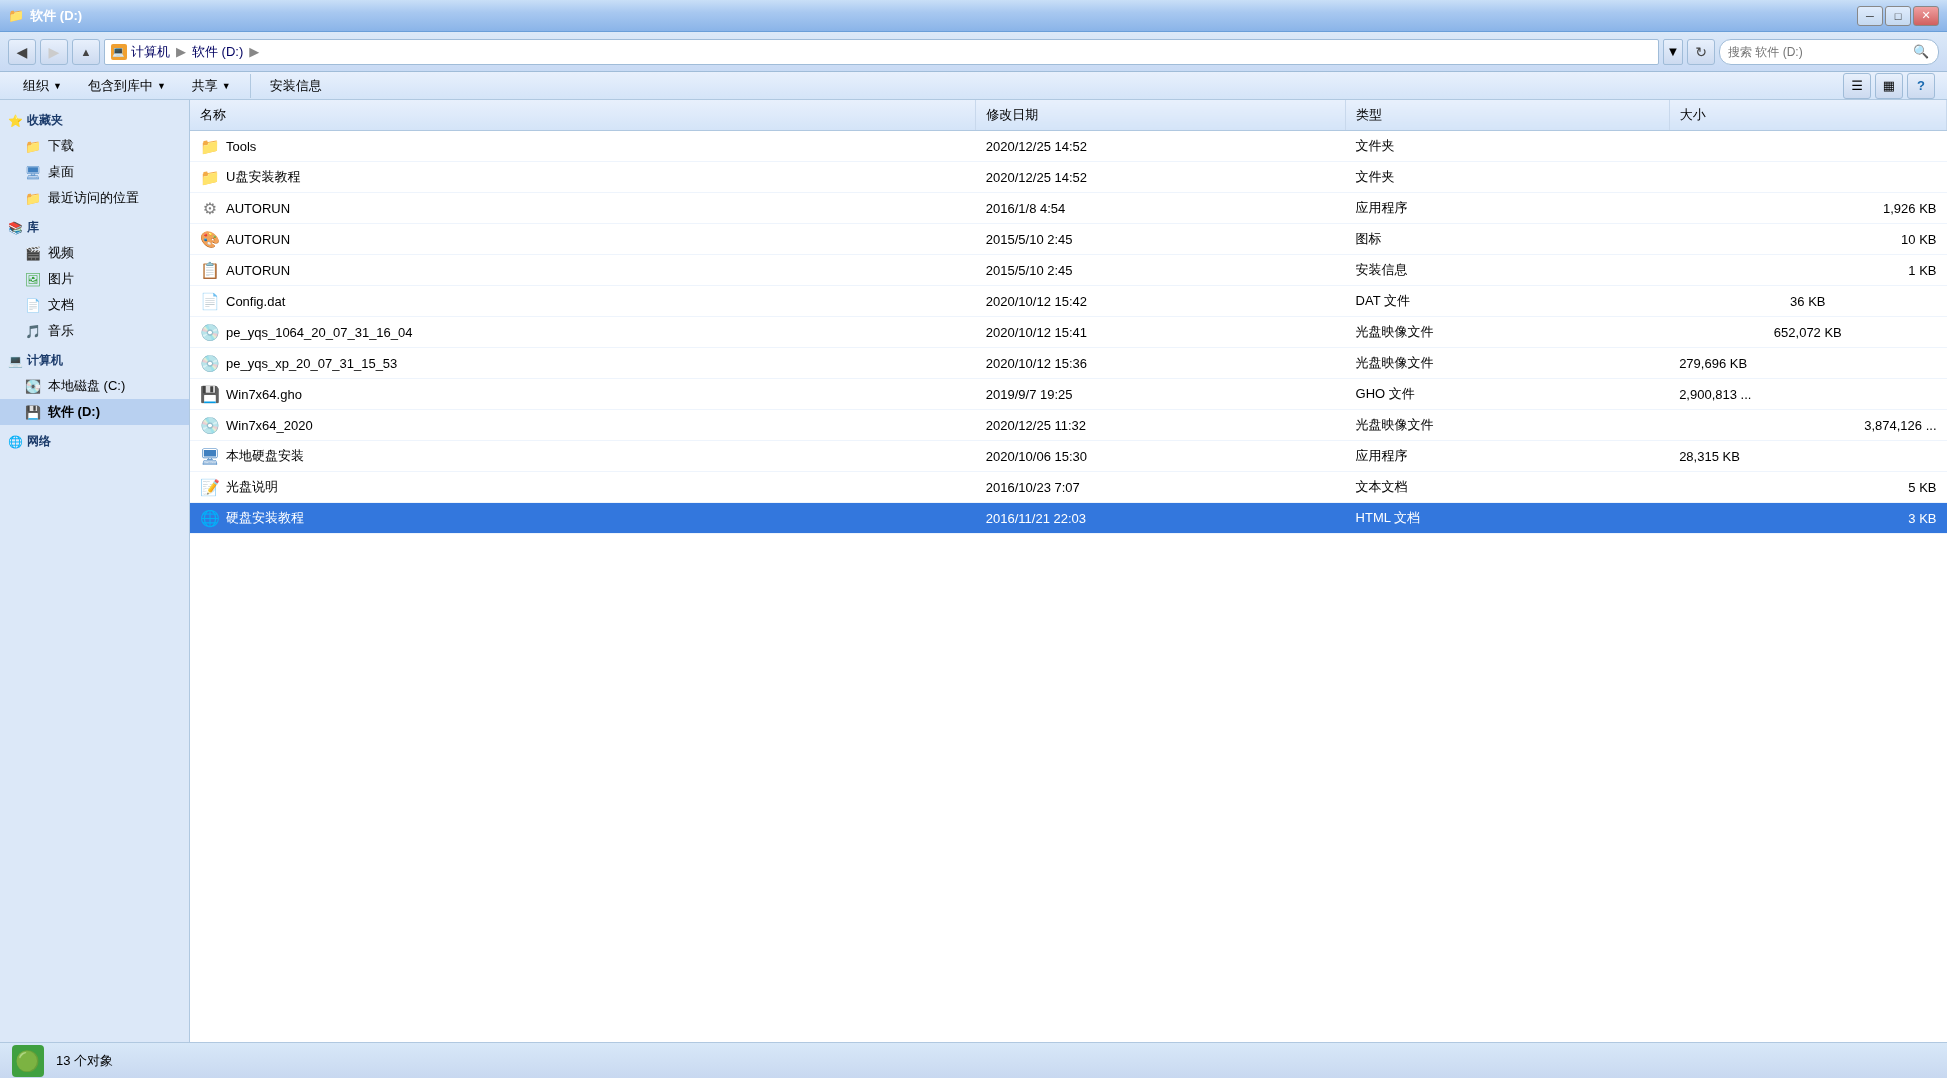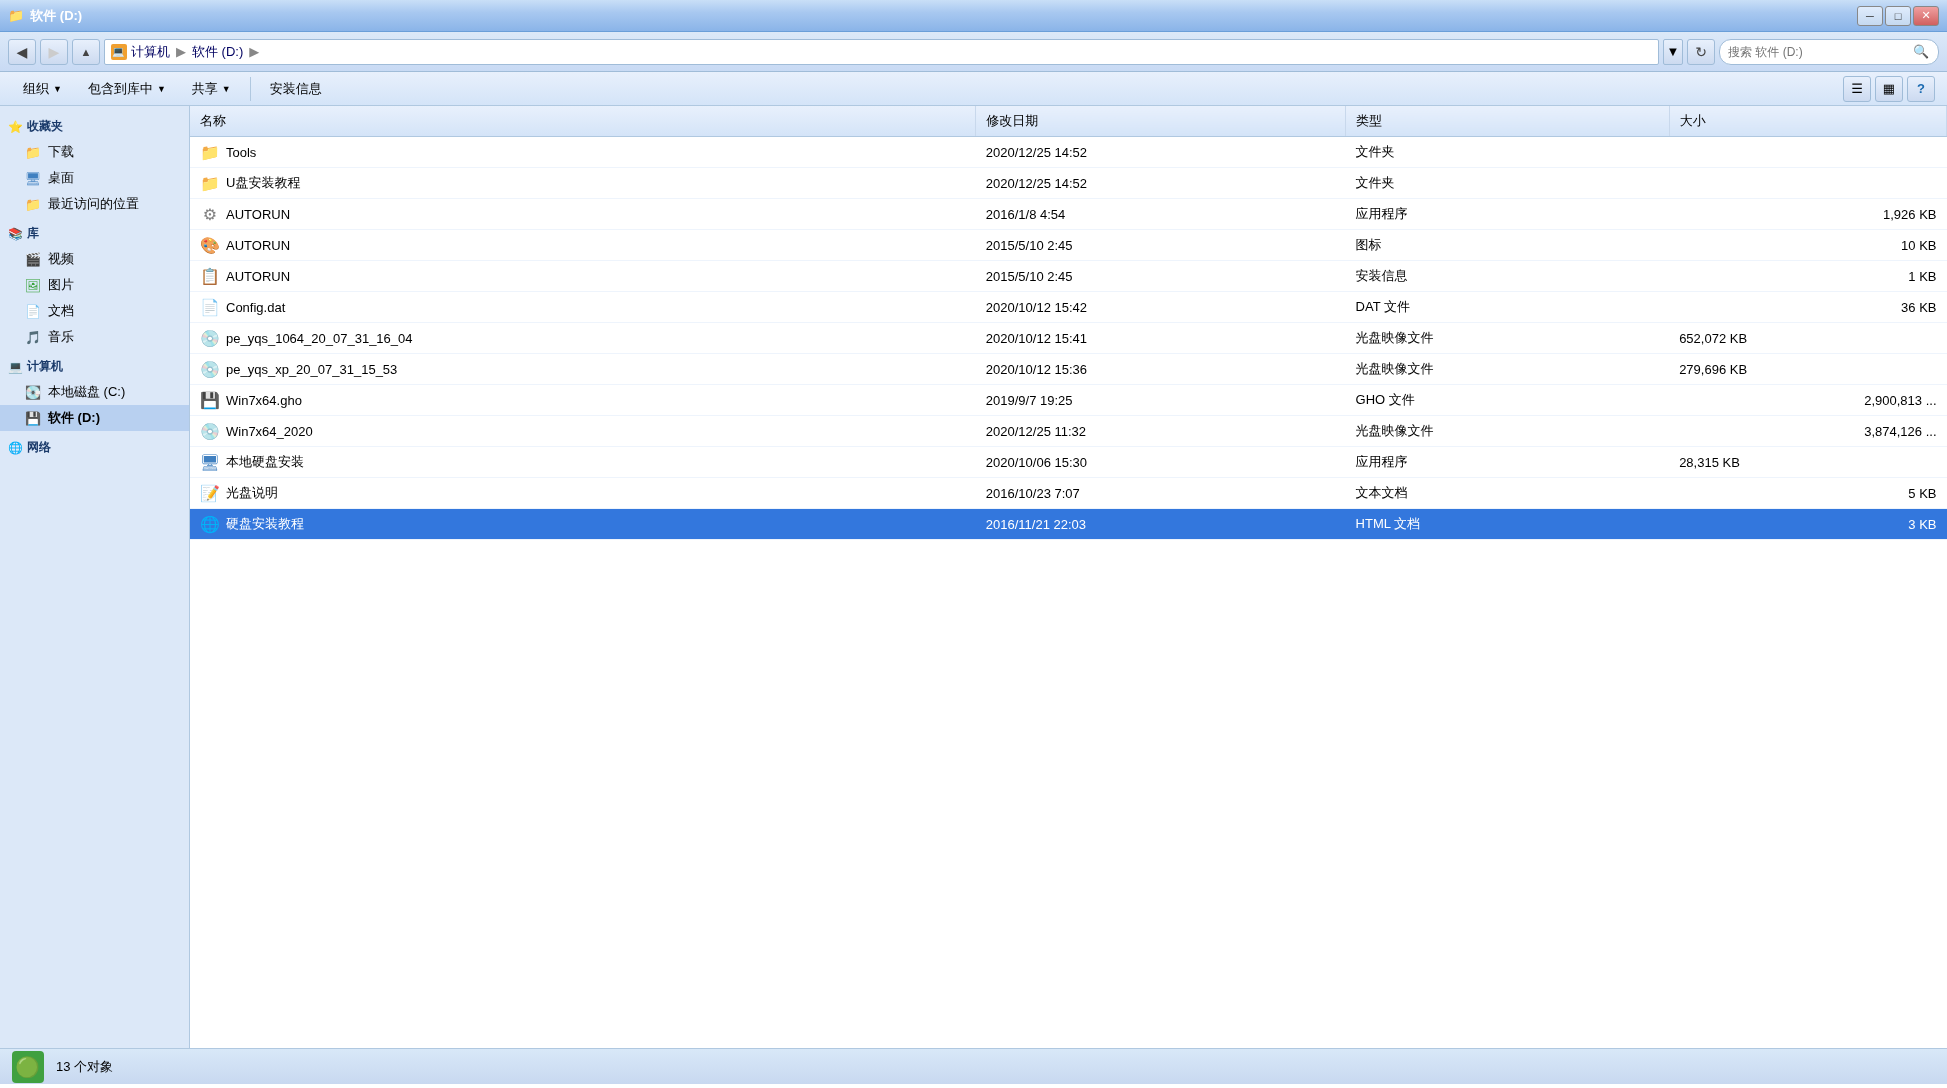--- a/index.html
+++ b/index.html
@@ -141,21 +141,21 @@
       outline: none;
       background: transparent;
       font-size: 12px;
       color: #a21caf;
       width: 100%;
     }
 
     
     .toolbar {
       background: linear-gradient(to bottom, #e8f0fc, #d4e4f8);
-      height: 34px;
+      height: 28px;
       display: flex;
       align-items: center;
       padding: 0 12px;
       gap: 4px;
       border-bottom: 1px solid #b0c8e0;
     }
     .toolbar-btn {
       height: 28px;
       padding: 0 10px;
       border: 1px solid transparent;
@@ -537,32 +537,32 @@
   </tr>
           <tr>
     <td>
       <div class="file-name-cell">
         <div class="file-icon" style="color:#808080;">📄</div>
         <span>Config.dat</span>
       </div>
     </td>
     <td>2020/10/12 15:42</td>
     <td>DAT 文件</td>
-    <td style="text-align:right;">36 KB</td>
+    <td style="text-align:center;">36 KB</td>
   </tr>
           <tr>
     <td>
       <div class="file-name-cell">
         <div class="file-icon" style="color:#6060c0;">💿</div>
         <span>pe_yqs_1064_20_07_31_16_04</span>
       </div>
     </td>
     <td>2020/10/12 15:41</td>
     <td>光盘映像文件</td>
-    <td style="text-align:left;">652,072 KB</td>
+    <td style="text-align:center;">652,072 KB</td>
   </tr>
           <tr>
     <td>
       <div class="file-name-cell">
         <div class="file-icon" style="color:#6060c0;">💿</div>
         <span>pe_yqs_xp_20_07_31_15_53</span>
       </div>
     </td>
     <td>2020/10/12 15:36</td>
     <td>光盘映像文件</td>
@@ -570,21 +570,21 @@
   </tr>
           <tr>
     <td>
       <div class="file-name-cell">
         <div class="file-icon" style="color:#6060c0;">💾</div>
         <span>Win7x64.gho</span>
       </div>
     </td>
     <td>2019/9/7 19:25</td>
     <td>GHO 文件</td>
-    <td style="text-align:right;margin-top:13px;">2,900,813 ...</td>
+    <td style="margin-top:13px;">2,900,813 ...</td>
   </tr>
           <tr>
     <td>
       <div class="file-name-cell">
         <div class="file-icon" style="color:#6060c0;">💿</div>
         <span>Win7x64_2020</span>
       </div>
     </td>
     <td>2020/12/25 11:32</td>
     <td>光盘映像文件</td>

